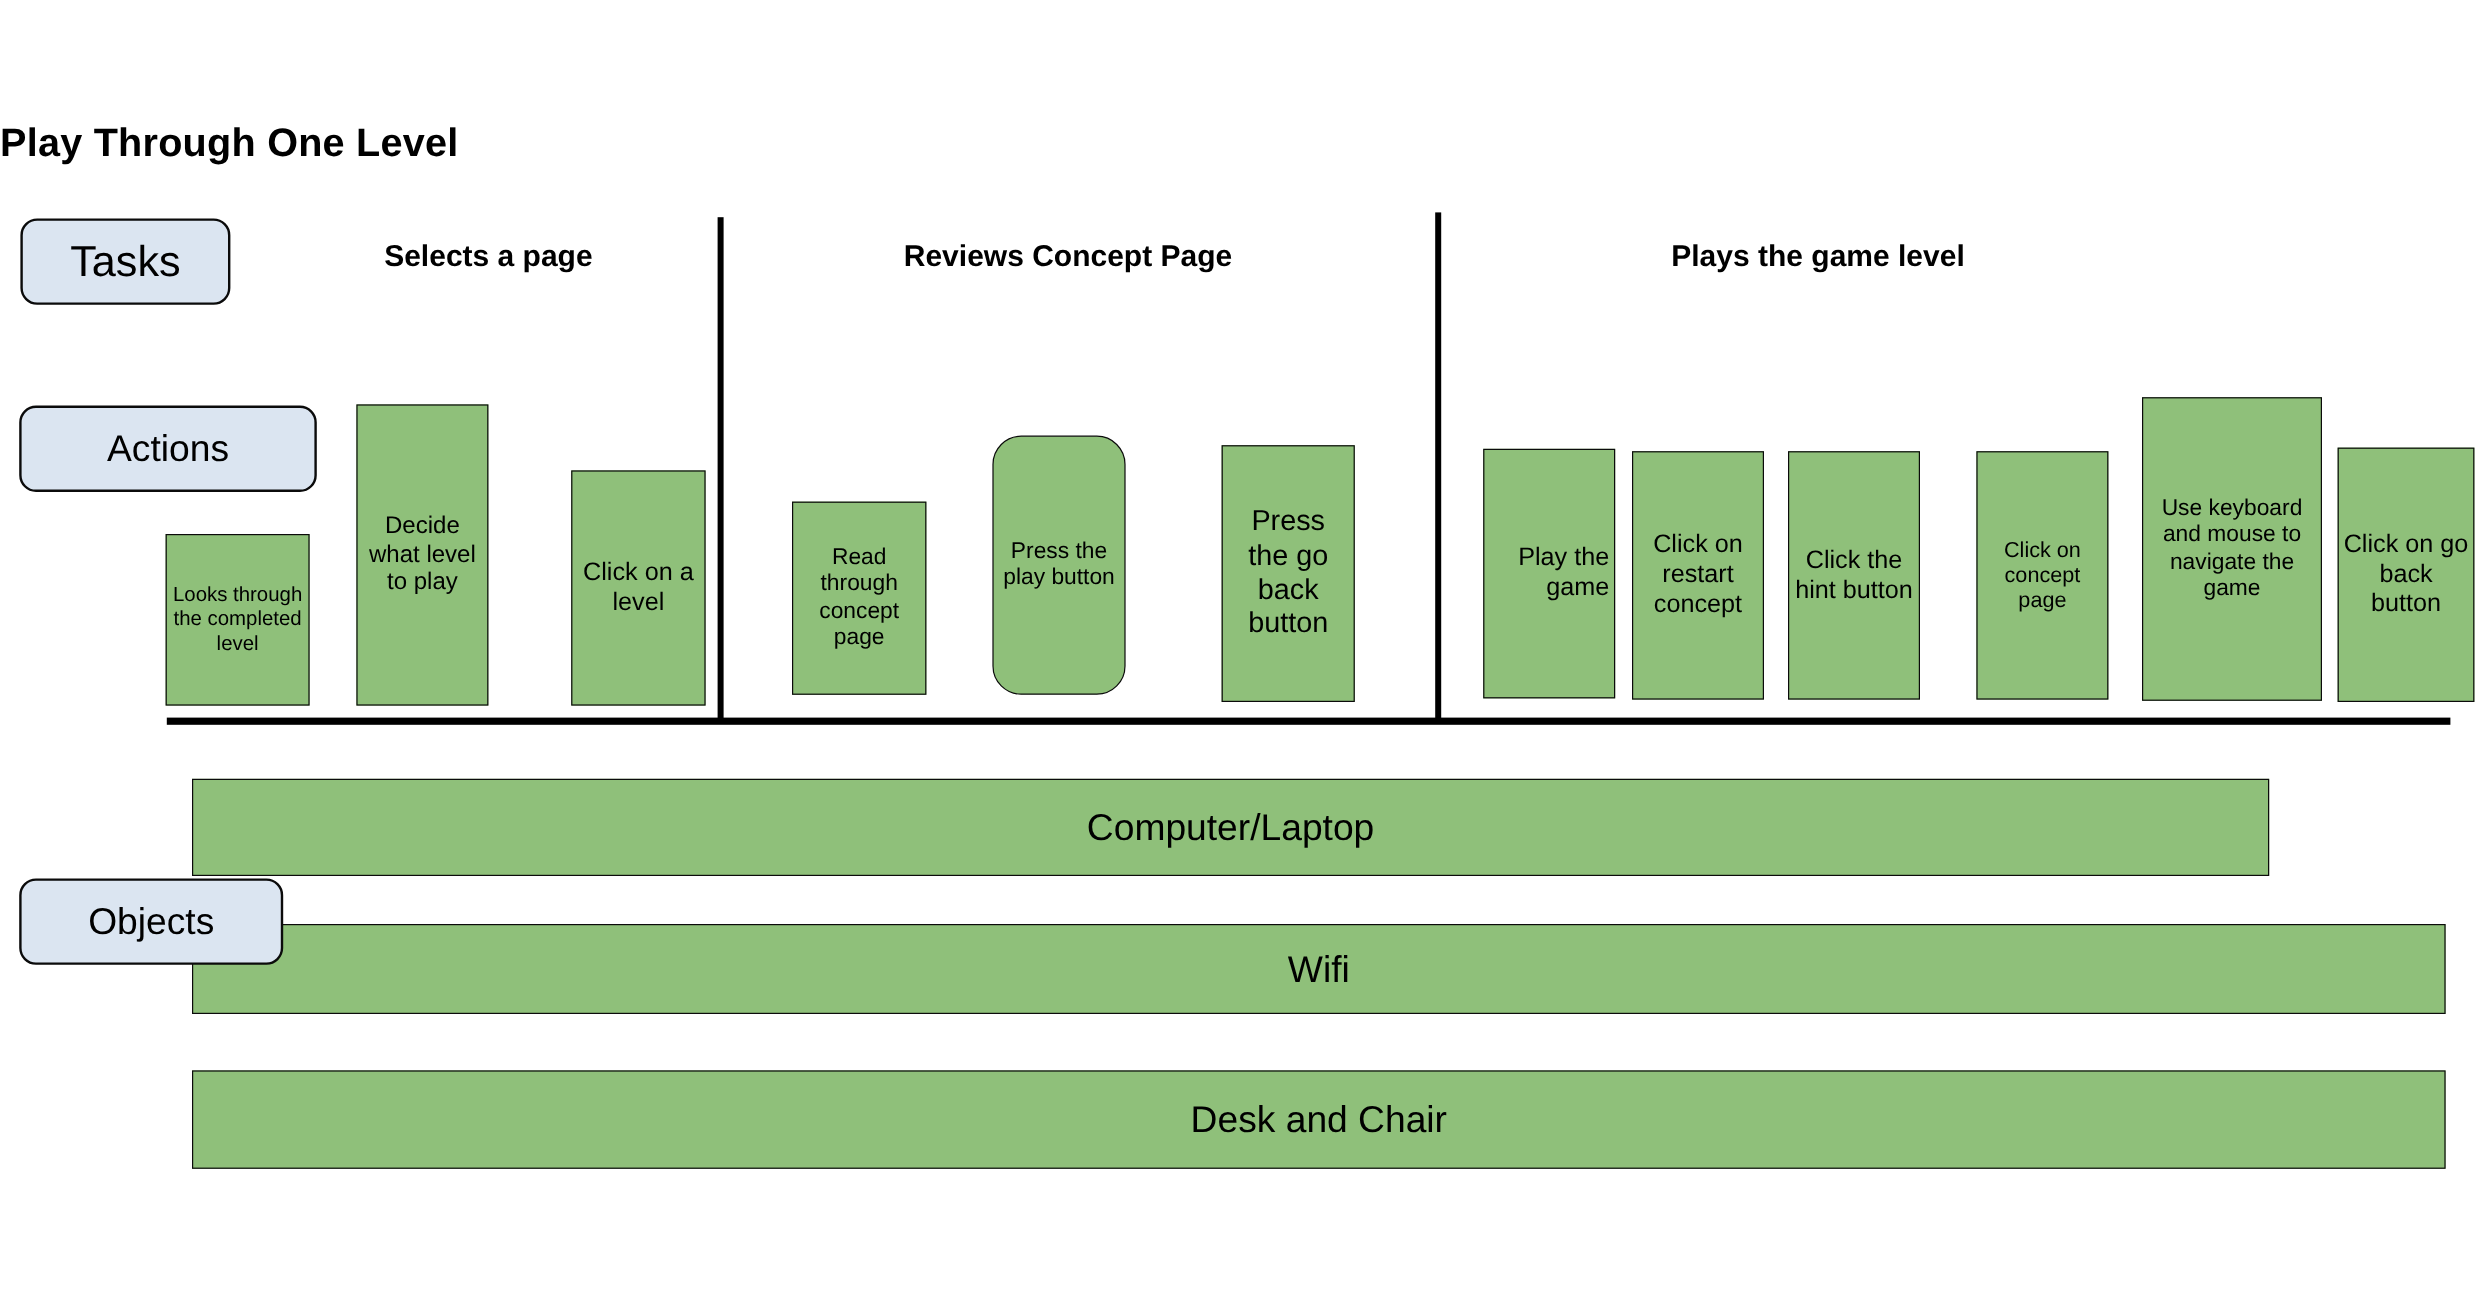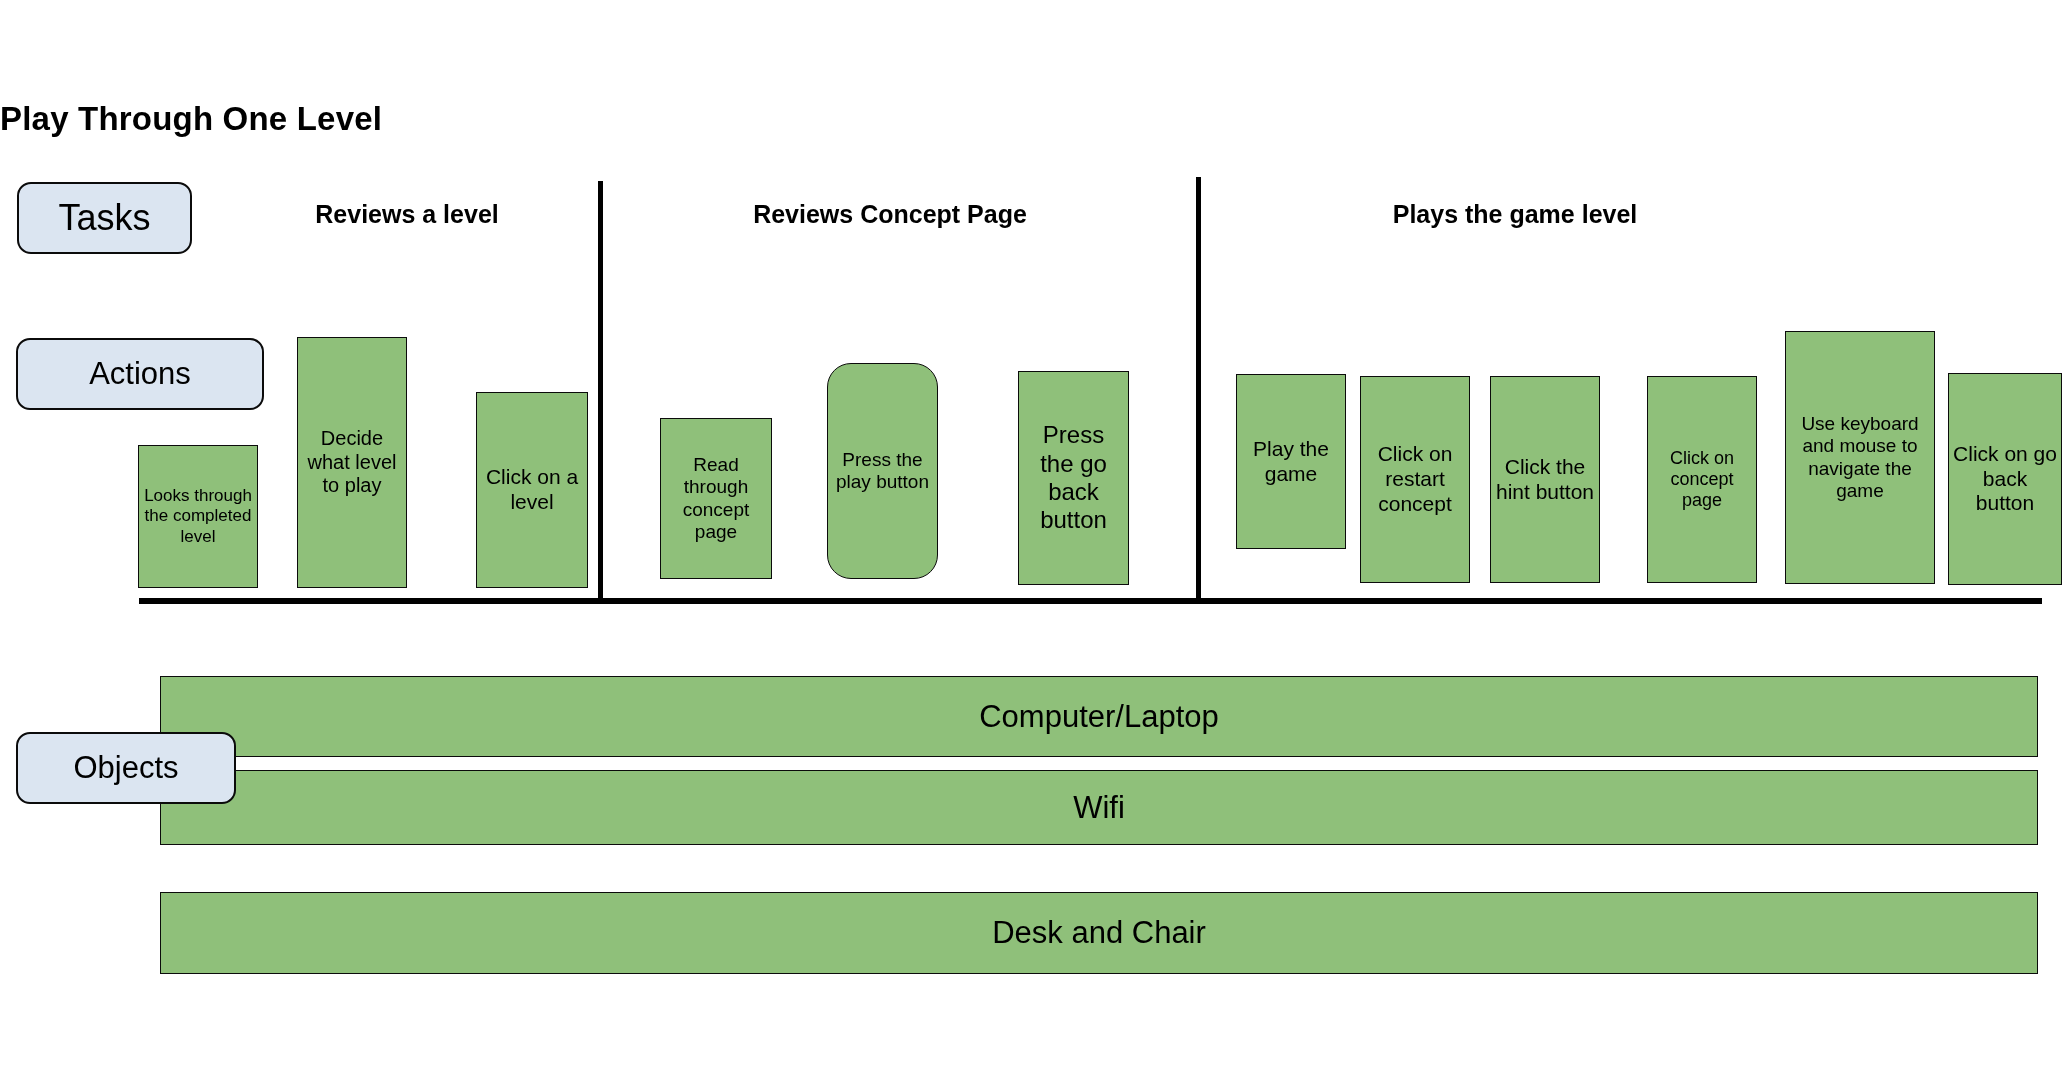--- a/index.html
+++ b/index.html
@@ -126,39 +126,39 @@
 </style>
 </head>
 <body>
 
 <div id="title">Play Through One Level</div>
 
 <div class="pill" id="pill-tasks">Tasks</div>
 <div class="pill" id="pill-actions">Actions</div>
 <div class="pill" id="pill-objects">Objects</div>
 
-<div class="phase-title" id="phase-0">Reviews a level</div>
+<div class="phase-title" id="phase-0">Selects a page</div>
 <div class="phase-title" id="phase-1">Reviews Concept Page</div>
 <div class="phase-title" id="phase-2">Plays the game level</div>
 
 <div class="vsep" id="vsep-0"></div>
 <div class="vsep" id="vsep-1"></div>
 <div id="hrule"></div>
 
 <div id="actions-layer">
     <div class="action-box" style="left: 138px; top: 445px; width: 120px; height: 143px; font-size: 17px;">Looks through the completed level</div>
     <div class="action-box" style="left: 297px; top: 337px; width: 110px; height: 251px; font-size: 20px;">Decide what level to play</div>
     <div class="action-box" style="left: 448px; top: 392px; width: 112px; height: 196px; font-size: 21px; margin-left: 28px;">Click on a level</div>
     <div class="action-box" style="left: 660px; top: 418px; width: 112px; height: 161px; font-size: 19px;">Read through concept page</div>
     <div class="action-box" style="left: 827px; top: 363px; width: 111px; height: 216px; font-size: 19px; border-radius: 24px;">Press the play button</div>
     <div class="action-box" style="left: 1018px; top: 371px; width: 111px; height: 214px; font-size: 24px;">Press the go back button</div>
-    <div class="action-box" style="left: 1236px; top: 374px; width: 110px; height: 175px; font-size: 21px;">Play the game</div>
+    <div class="action-box" style="left: 1236px; top: 374px; width: 110px; height: 208px; font-size: 21px; text-align: right;">Play the game</div>
     <div class="action-box" style="left: 1360px; top: 376px; width: 110px; height: 207px; font-size: 21px;">Click on restart concept</div>
     <div class="action-box" style="left: 1490px; top: 376px; width: 110px; height: 207px; font-size: 21px;">Click the hint button</div>
     <div class="action-box" style="left: 1635px; top: 376px; width: 110px; height: 207px; font-size: 18px; margin-left: 12px;">Click on concept page</div>
     <div class="action-box" style="left: 1785px; top: 331px; width: 150px; height: 253px; font-size: 19px;">Use keyboard and mouse to navigate the game</div>
     <div class="action-box" style="left: 1948px; top: 373px; width: 114px; height: 212px; font-size: 21px;">Click on go back button</div>
   </div>
 <div id="objects-layer">
-    <div class="object-bar" style="left: 160px; top: 676px; width: 1878px; height: 81px;">Computer/Laptop</div>
+    <div class="object-bar" style="left: 160px; top: 649px; width: 1731px; height: 81px;">Computer/Laptop</div>
     <div class="object-bar" style="left: 160px; top: 770px; width: 1878px; height: 75px;">Wifi</div>
     <div class="object-bar" style="left: 160px; top: 892px; width: 1878px; height: 82px;">Desk and Chair</div>
   </div>
 
 </body></html>

